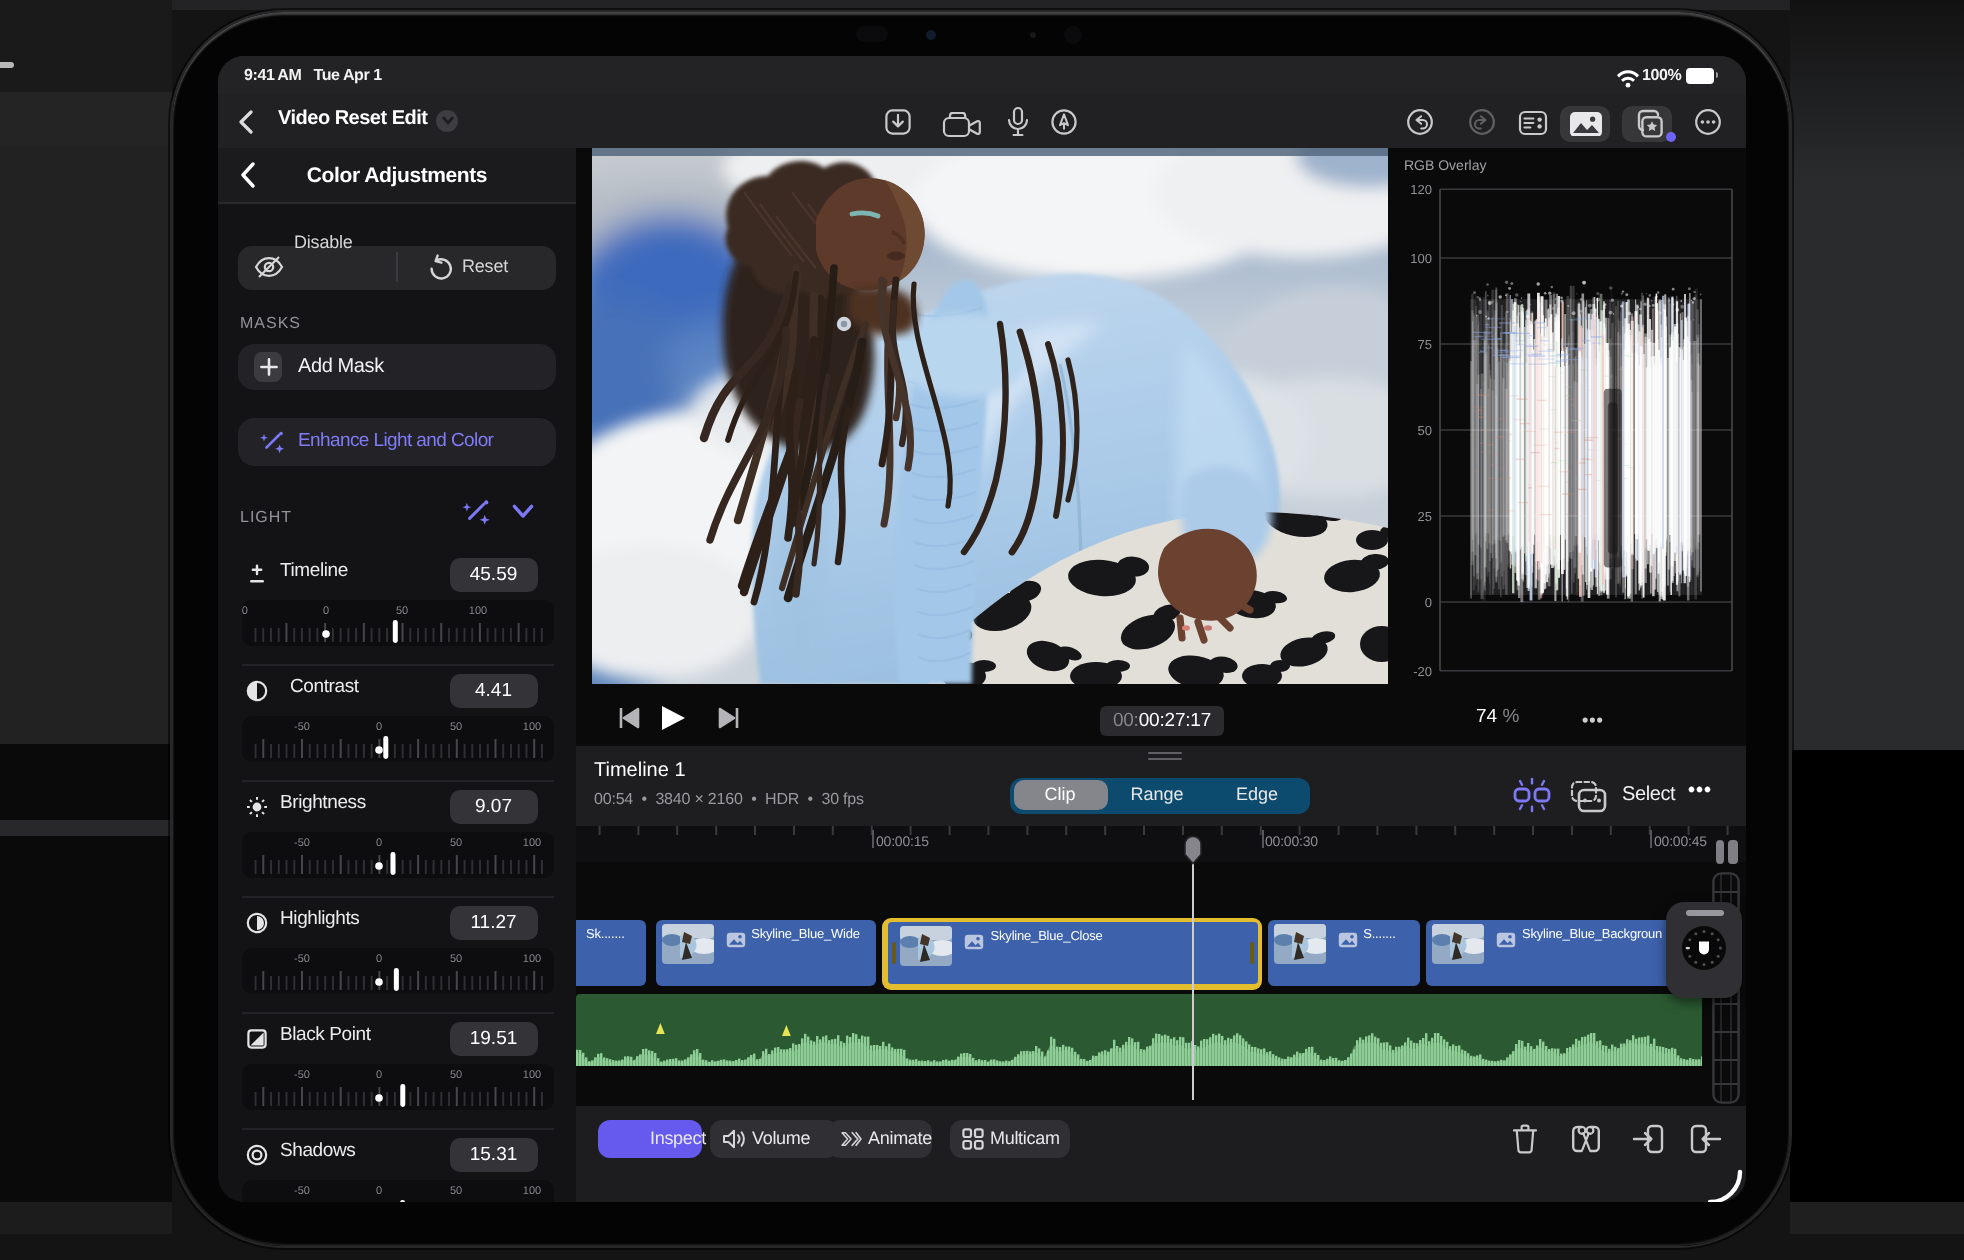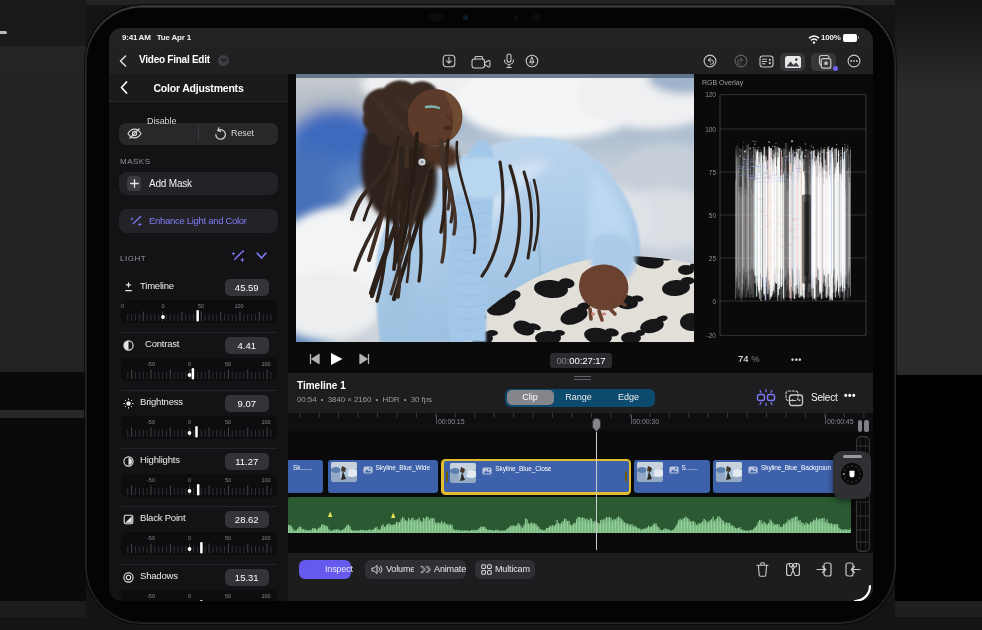--- a/index.html
+++ b/index.html
@@ -80,21 +80,21 @@
    <path d="M3 5.4 C3.9 4.5 4.9 4.1 6 4.1 C7.1 4.1 8.1 4.5 9 5.4" stroke="#fff" stroke-width="1.5" fill="none"></path>
    <circle cx="6" cy="7.6" r="1.2" fill="#fff"></circle>
       </svg>
   <div class="abs stext" style="left:712px;top:4.5px">100%</div>
   <div class="abs" style="left:734px;top:6px;width:14px;height:7.5px;background:#fff;border-radius:2px"></div>
   <div class="abs" style="left:748.8px;top:8.2px;width:1.5px;height:3px;background:#9a9a9e;border-radius:0 1px 1px 0"></div>
 
   <svg class="abs" style="left:10px;top:27px" width="8" height="12" viewBox="0 0 8 12">
         <path d="M6.5 1 L1.5 6 L6.5 11" stroke="#dcdcde" stroke-width="1.6" fill="none" stroke-linecap="round" stroke-linejoin="round"></path>
       </svg>
-  <div class="abs" style="left:30px;top:26px;font-size:10px;font-weight:bold;color:#fff;letter-spacing:-0.25px">Video Final Edit</div>
+  <div class="abs" style="left:30px;top:26px;font-size:10px;font-weight:bold;color:#fff;letter-spacing:-0.25px">Video Reset Edit</div>
   <div class="abs" style="left:109px;top:27px;width:11px;height:11px;border-radius:6px;background:#3e3e42"></div>
   <svg class="abs" style="left:111.5px;top:30px" width="6" height="5" viewBox="0 0 6 5">
         <path d="M0.8 1 L3 3.4 L5.2 1" stroke="#1c1c1e" stroke-width="1.4" fill="none" stroke-linecap="round"></path>
       </svg>
 
   <svg class="abs icn" style="left:333px;top:26px" width="14" height="14" viewBox="0 0 14 14">
    <rect x="1.2" y="1.2" width="11.6" height="11.6" rx="3"></rect>
         <path d="M7 3.4 V9 M4.6 6.8 L7 9.2 L9.4 6.8"></path>
       </svg>
   <svg class="abs icn" style="left:362px;top:27.5px" width="20" height="13" viewBox="0 0 20 13">
@@ -412,21 +412,21 @@
           <circle cx="68.50" cy="17" r="1.9" fill="#fff"></circle>
           <rect x="75.93" y="10" width="2.5" height="11.5" rx="1.2" fill="#fff"></rect>
         </svg>
   </div>
   <div class="abs sdiv" style="left:12px;top:477.5px;width:156px"></div>
   <svg class="abs" style="left:14px;top:485.5px" width="11" height="11" viewBox="0 0 11 11">
         <rect x="1.2" y="1.2" width="8.6" height="8.6" rx="1.5" stroke="#e4e4e6" stroke-width="1.1" fill="none"></rect>
         <path d="M2.2 8.8 L8.8 2.2 V8.8 Z" fill="#e4e4e6"></path>
       </svg>
   <div class="abs slname" style="left:31px;top:484px">Black Point</div>
-  <div class="abs slval" style="left:116px;top:482.5px;width:43.5px;height:17px">28.62</div>
+  <div class="abs slval" style="left:116px;top:482.5px;width:43.5px;height:17px">19.51</div>
   <div class="abs slider" style="left:12px;top:504px;width:156px;height:23px;overflow:hidden">
   <div class="ticklab" style="left:30px">-50</div>
   <div class="ticklab" style="left:68.5px">0</div>
   <div class="ticklab" style="left:107px">50</div>
   <div class="ticklab" style="left:145px">100</div>
   <svg style="position:absolute;left:0;top:0" width="156" height="23" viewBox="0 0 156 23">
           <path d="M6.78 14 V21" stroke="#2f2f34" stroke-width="1"></path>
           <path d="M10.65 11.5 V21" stroke="#46464b" stroke-width="1"></path>
           <path d="M14.52 14 V21" stroke="#2f2f34" stroke-width="1"></path>
           <path d="M18.39 14 V21" stroke="#2f2f34" stroke-width="1"></path>
@@ -1478,21 +1478,21 @@
    <path d="M63.5 3 v10 M55 3.5 L62 8 L55 12.5 Z" stroke="#b4b4b8" stroke-width="1.3" fill="#b4b4b8" stroke-linejoin="round"></path>
   </svg>
   <div class="abs tcbox"><span style="color:#86868b">00:</span><span style="color:#fff">00:27:17</span></div>
   <div class="abs tc" style="left:629px;top:325px"><span style="color:#fff">74</span>&nbsp;<span style="color:#85858a">%</span></div>
   <div class="abs" style="left:682px;top:327px;color:#cfcfd1;font-size:9px;font-weight:bold;letter-spacing:0.5px">•••</div>
 
   <div class="abs thead"></div>
   <div class="abs" style="left:179px;top:344px;width:585px;height:1px;background:#0c0c0d"></div>
   <div class="abs" style="left:465px;top:347.5px;width:17px;height:1.6px;border-radius:1px;background:#606065"></div>
   <div class="abs" style="left:465px;top:350.8px;width:17px;height:1.6px;border-radius:1px;background:#606065"></div>
-  <div class="abs" style="left:188px;top:352px;font-size:10px;font-weight:bold;color:#fff">Timeline 1</div>
+  <div class="abs" style="left:188px;top:352px;font-size:10px;font-weight:normal;color:#fff">Timeline 1</div>
   <div class="abs" style="left:188px;top:367px;font-size:8px;color:#9a9a9e;letter-spacing:-0.1px">00:54&nbsp;&nbsp;•&nbsp;&nbsp;3840 × 2160&nbsp;&nbsp;•&nbsp;&nbsp;HDR&nbsp;&nbsp;•&nbsp;&nbsp;30 fps</div>
   <div class="abs seg" style="left:396px;top:360.5px;width:150px;height:18px">
    <div style="background:#85858c;border-radius:5px;width:47px;color:#fff">Clip</div>
    <div style="width:50px">Range</div>
    <div style="width:50px">Edge</div>
   </div>
   <svg class="abs" style="left:647px;top:360px" width="20" height="19" viewBox="0 0 20 19">
    <rect x="1.5" y="6.5" width="7" height="6" rx="2" stroke="#7d78f5" stroke-width="1.4" fill="none"></rect>
    <rect x="11.5" y="6.5" width="7" height="6" rx="2" stroke="#7d78f5" stroke-width="1.4" fill="none"></rect>
    <g stroke="#7d78f5" stroke-width="1.2" stroke-linecap="round">
@@ -2039,21 +2039,21 @@
   <div class="abs bbar"></div>
   <div class="abs bbtn" style="left:190px;width:52px;background:#6659ee">
    <svg style="margin-left:6px" width="11" height="11" viewBox="0 0 11 11">
     <rect x="0.8" y="0.8" width="9.4" height="4" rx="2" stroke="#fff" stroke-width="1.1" fill="none"></rect>
     <rect x="0.8" y="6.2" width="9.4" height="4" rx="2" stroke="#fff" stroke-width="1.1" fill="none"></rect>
     <rect x="1.3" y="1.3" width="4" height="3" rx="1.2" fill="#fff"></rect>
     <rect x="5.7" y="6.7" width="4" height="3" rx="1.2" fill="#fff"></rect>
         </svg>
    <span style="margin-left:20px">Inspect</span>
       </div>
-  <div class="abs bbtn" style="left:256px;width:64px">
+  <div class="abs bbtn" style="left:246px;width:64px">
    <svg style="margin-left:6px" width="12" height="11" viewBox="0 0 12 11">
     <path d="M1 4 h2.2 L6 1.4 V9.6 L3.2 7 H1 Z" stroke="#d6d6d8" stroke-width="1" fill="none" stroke-linejoin="round"></path>
     <path d="M8 3.6 a3 3 0 0 1 0 3.8 M9.8 2.2 a5.3 5.3 0 0 1 0 6.6" stroke="#d6d6d8" stroke-width="1" fill="none" stroke-linecap="round"></path>
         </svg>
    <span style="margin-left:3px">Volume</span>
       </div>
   <div class="abs bbtn" style="left:305px;width:52px">
    <svg style="margin-left:6px" width="13" height="11" viewBox="0 0 13 11">
     <path d="M3.2 1.8 L6.5 5.5 L3.2 9.2 L1.2 9.2 L4.5 5.5 L1.2 1.8 Z" stroke="#d6d6d8" stroke-width="0.9" fill="none" stroke-linejoin="round"></path>
     <path d="M7.2 1.8 L10.5 5.5 L7.2 9.2 M9.5 1.8 L12.3 5.5 L9.5 9.2" stroke="#d6d6d8" stroke-width="1" fill="none" stroke-linecap="round" stroke-linejoin="round"></path>

